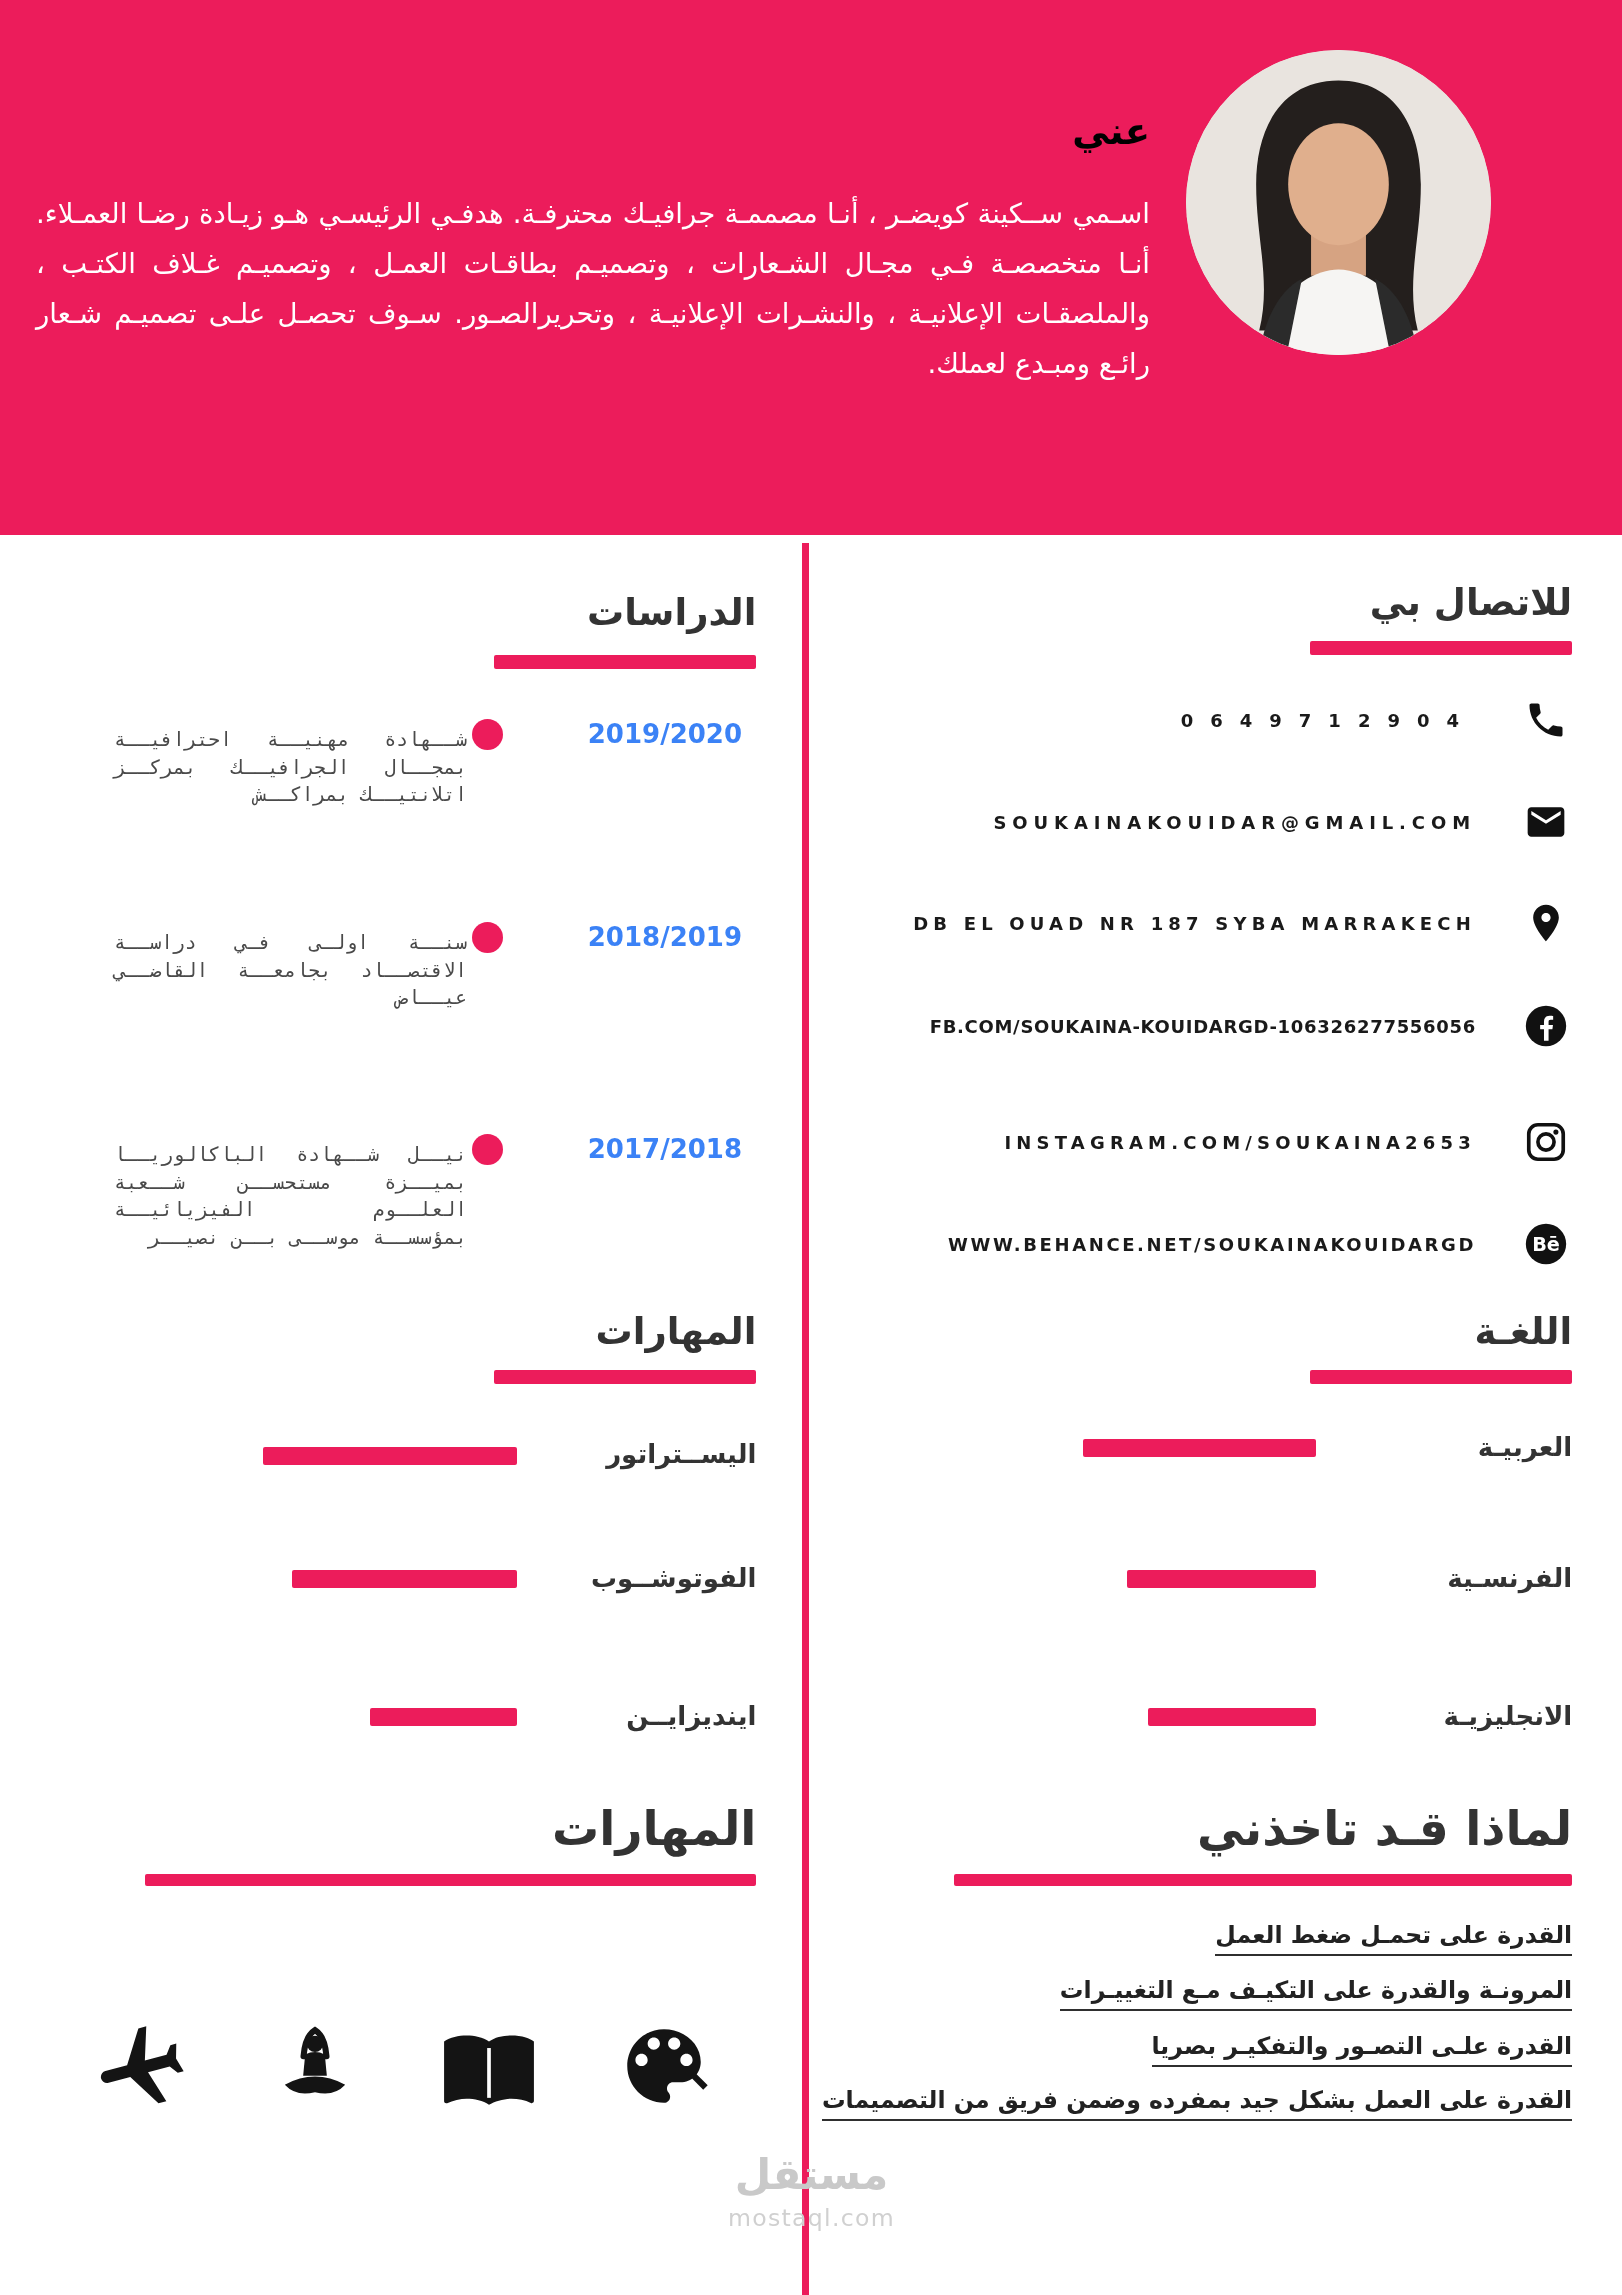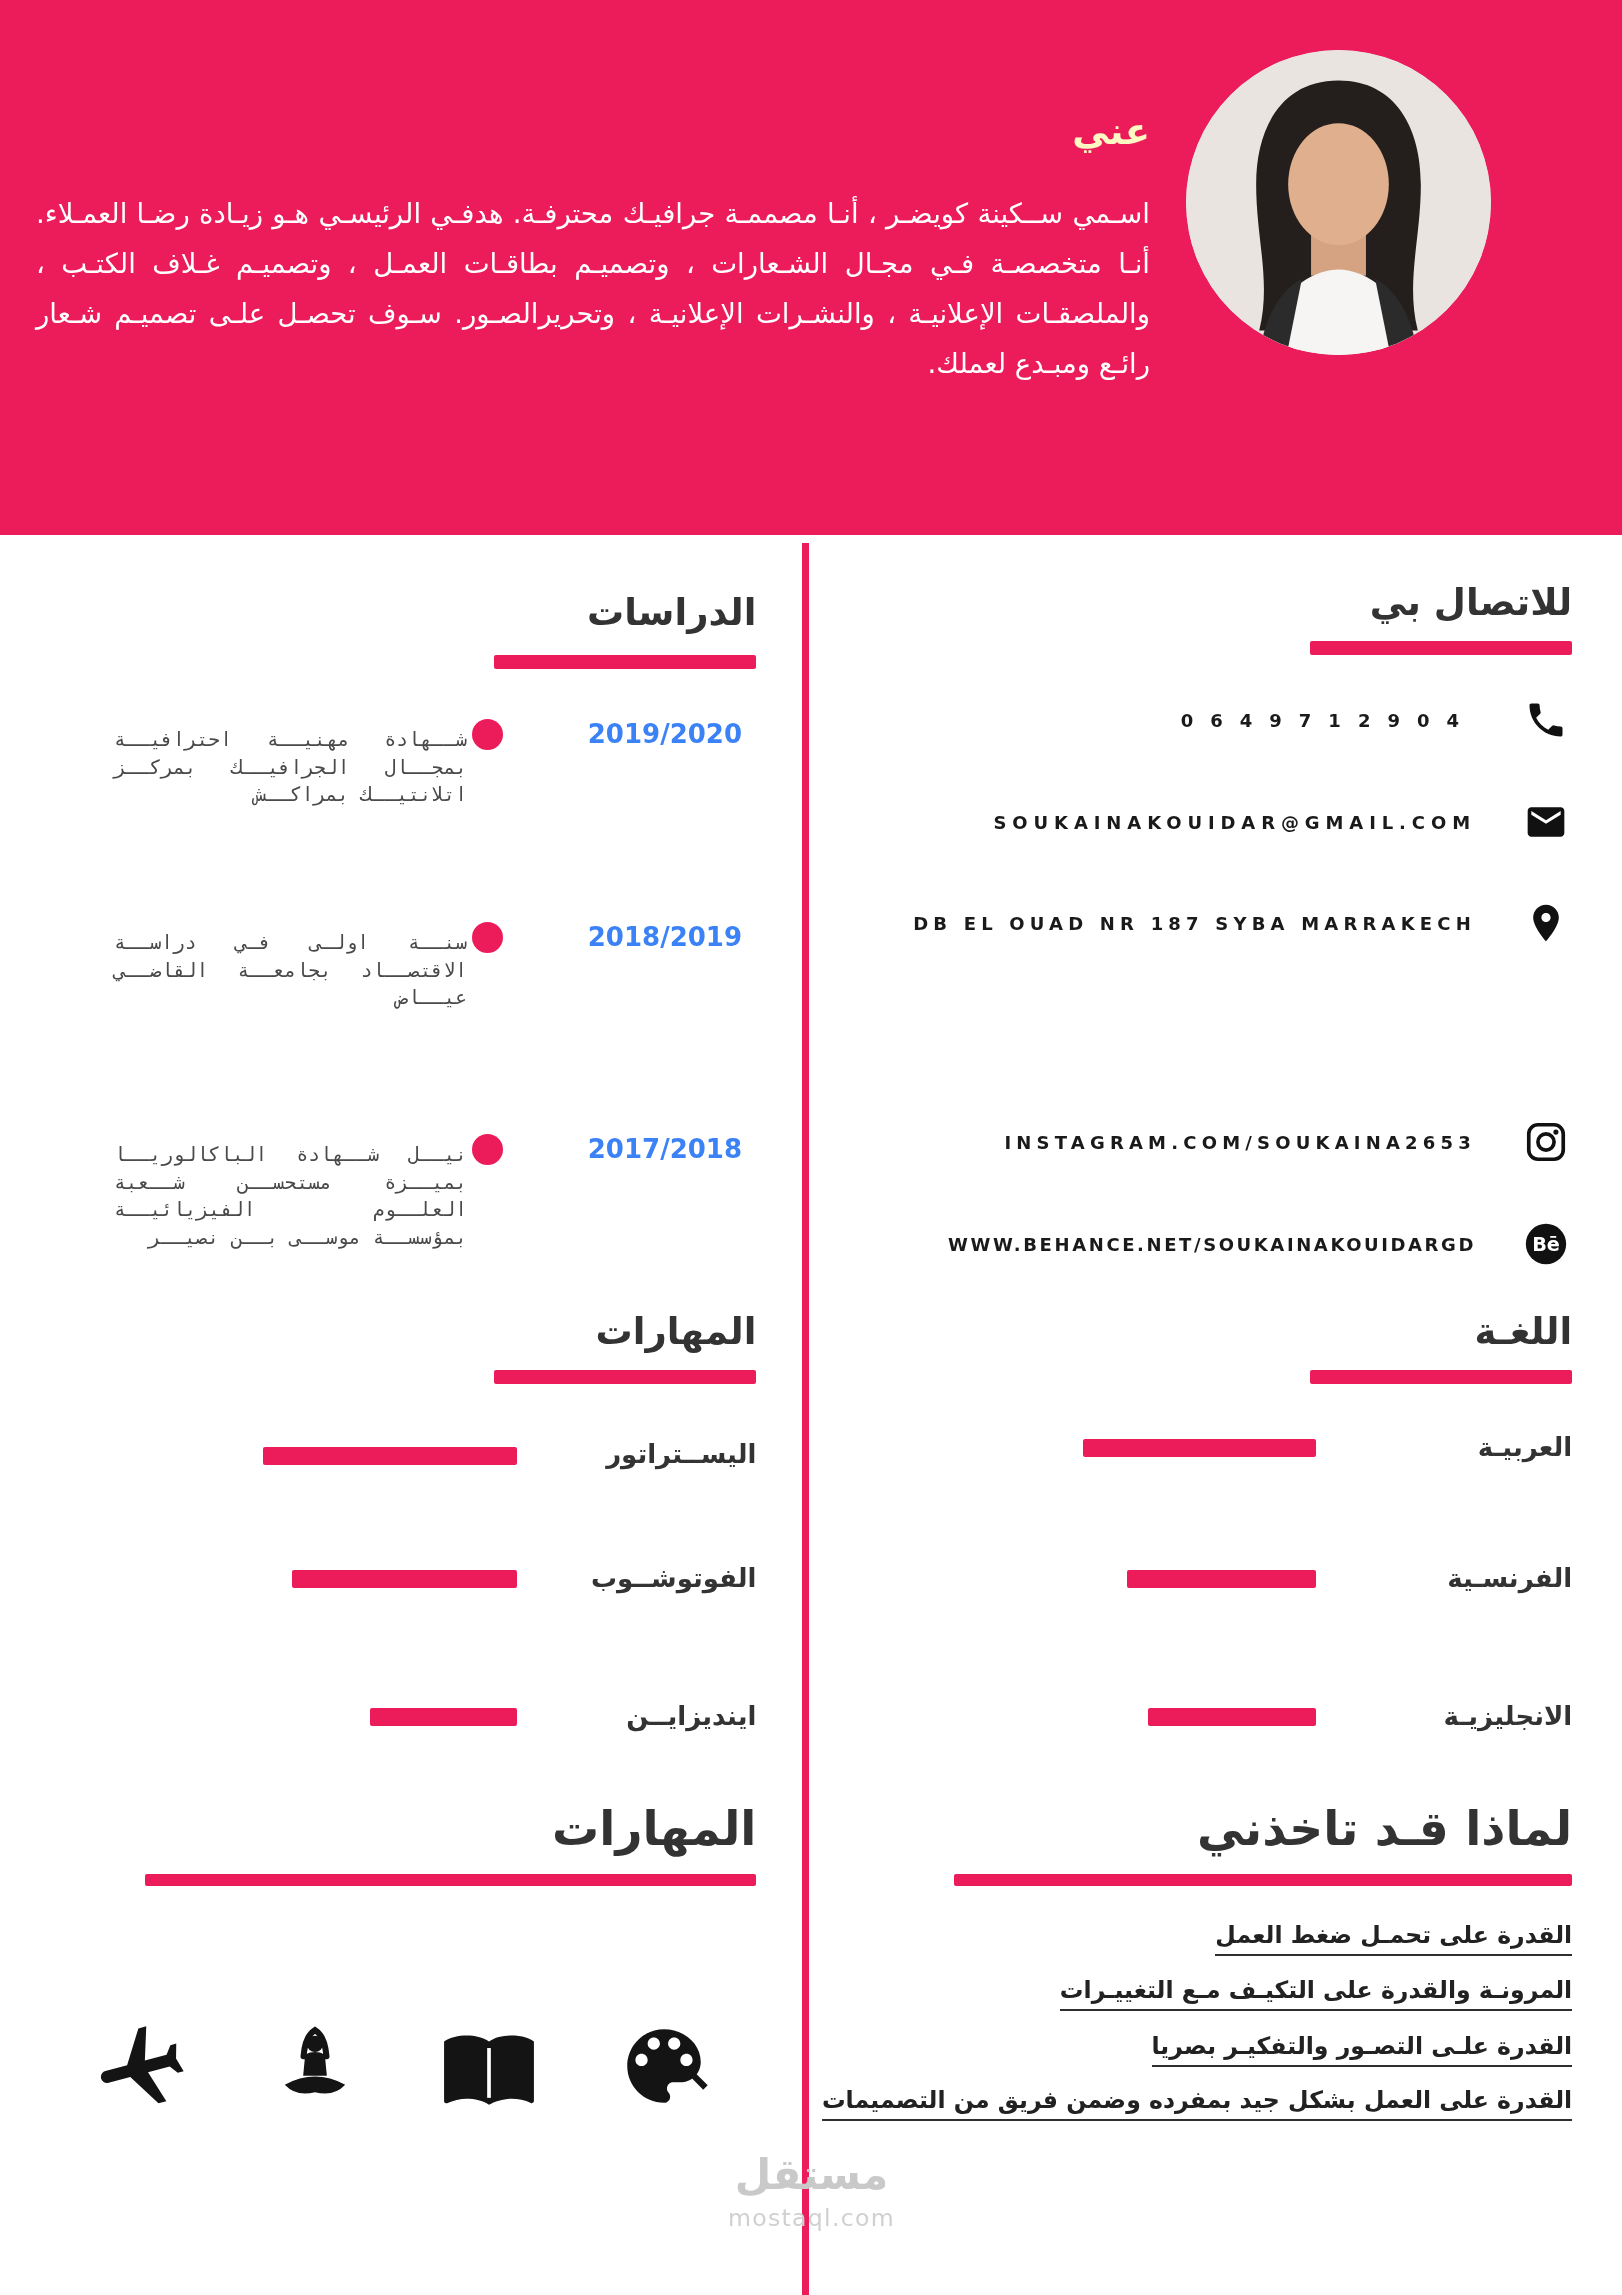--- a/index.html
+++ b/index.html
@@ -4,21 +4,21 @@
 <style>
   html,body{margin:0;padding:0;background:#ffffff;}
   .page{
     position:relative;width:1623px;height:2295px;background:#ffffff;overflow:hidden;
     font-family:"DejaVu Sans","Liberation Sans",sans-serif;color:#333;
   }
 
   
   .header{position:absolute;left:0;top:0;width:1623px;height:535px;background:#ec1c5b;}
   .about{position:absolute;left:36px;top:110px;width:1114px;text-align:right;}
-  .about-title{font-size:37px;font-weight:700;color:#fef9c3;line-height:1.2;}
+  .about-title{font-size:37px;font-weight:700;color:#000000;line-height:1.2;}
   .about-text{margin:34px 0 0 0;font-size:27.5px;line-height:50px;color:#ffffff;
     text-align:justify;direction:rtl;}
   .photo{position:absolute;left:1186px;top:50px;width:305px;height:305px;border-radius:50%;
     overflow:hidden;background:#e9e4df;}
   .photo svg{display:block;width:100%;height:100%;}
   .identity{position:absolute;left:1121px;top:390px;width:436px;text-align:center;direction:rtl;}
   .name{font-size:42px;font-weight:700;color:#ffffff;line-height:1.1;}
   .role{margin-top:9.2px;font-size:22px;color:#ffffff;}
 
   
@@ -129,20 +129,29 @@
 
     <div class="c-row" style="top:366px;">
       <span class="c-icon">
         <svg viewBox="0 0 24 24">
             <path fill="#111" d="M12 2C8.13 2 5 5.13 5 9c0 5.25 7 13 7 13s7-7.75 7-13c0-3.87-3.13-7-7-7zm0 9.5c-1.38 0-2.5-1.12-2.5-2.5s1.12-2.5 2.5-2.5 2.5 1.12 2.5 2.5-1.12 2.5-2.5 2.5z"></path>
           </svg>
       </span>
       <span class="c-text ls-8">DB EL OUAD NR 187 SYBA MARRAKECH</span>
     </div>
 
+    <div class="c-row" style="top:469px;">
+      <span class="c-icon">
+        <svg viewBox="0 0 24 24">
+            <circle cx="12" cy="12" r="11" fill="#111"></circle>
+            <path fill="#fff" d="M13.4 20v-6.2h2.1l.3-2.4h-2.4V9.8c0-.7.2-1.2 1.2-1.2h1.3V6.5c-.2 0-1-.1-1.9-.1-1.9 0-3.1 1.1-3.1 3.2v1.8H8.8v2.4h2.1V20h2.5z"></path>
+          </svg>
+      </span>
+      <span class="c-text ls-1">FB.COM/SOUKAINA-KOUIDARGD-106326277556056</span>
+    </div>
 
     <div class="c-row" style="top:585px;">
       <span class="c-icon">
         <svg viewBox="0 0 24 24" fill="none" stroke="#111" stroke-width="2">
           <rect x="2.6" y="2.6" width="18.8" height="18.8" rx="5"></rect>
           <circle cx="12" cy="12" r="4.4"></circle>
           <circle cx="17.4" cy="6.6" r="1.4" fill="#111" stroke="none"></circle>
         </svg>
       </span>
       <span class="c-text ls-8">INSTAGRAM.COM/SOUKAINA2653</span>

